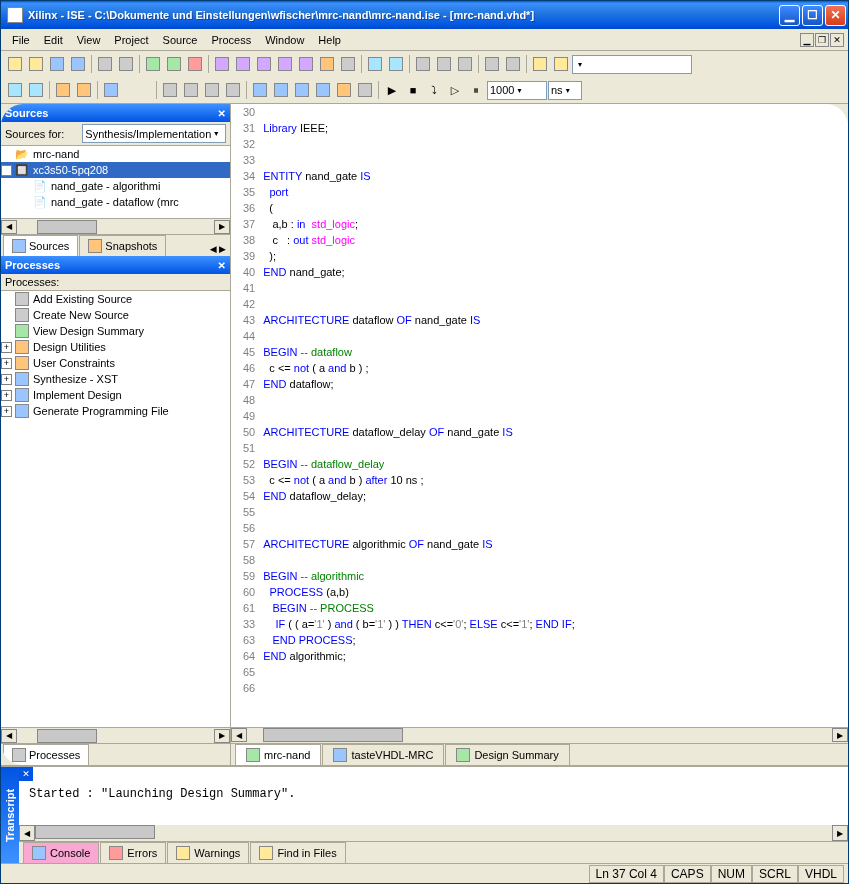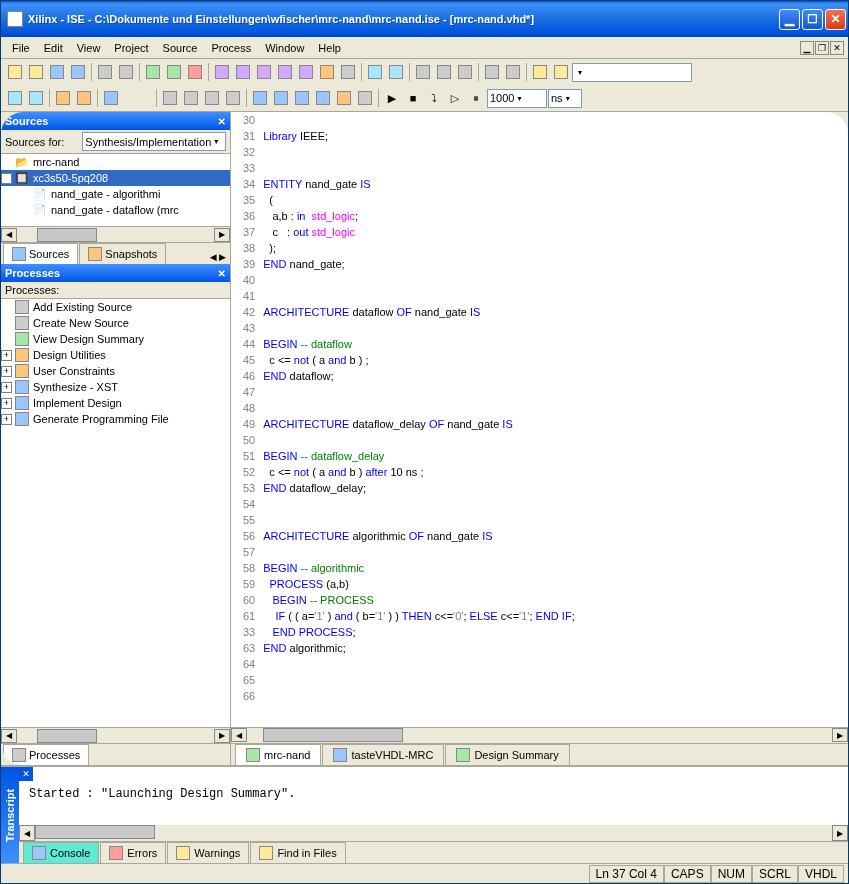--- a/index.html
+++ b/index.html
@@ -1,19 +1,19 @@
 <!DOCTYPE html>
 <html><head>
 <meta charset="utf-8">
 <style>
 * { margin:0; padding:0; box-sizing:border-box; font-family:Tahoma,Arial,sans-serif; font-size:11px; }
 body { background:#ece9d8; width:849px; height:884px; overflow:hidden; display:flex; flex-direction:column; border:1px solid #003c74; }
 
 
-.titlebar { height:36px; background:linear-gradient(to bottom,#0a58c7 0%,#3d91ff 8%,#2378e0 40%,#0054e3 88%,#0048c0 100%); display:flex; align-items:center; padding:0 2px 0 6px; color:#fff; font-weight:bold; font-size:13px; }
+.titlebar { height:28px; background:linear-gradient(to bottom,#0a58c7 0%,#3d91ff 8%,#2378e0 40%,#0054e3 88%,#0048c0 100%); display:flex; align-items:center; padding:0 2px 0 6px; color:#fff; font-weight:bold; font-size:13px; }
 .titlebar .app-icon { width:16px; height:16px; background:#fff; margin-right:5px; display:inline-block; }
 .titlebar .title-text { flex:1; text-shadow:1px 1px 0 rgba(0,0,0,.3); }
 .title-btns { display:flex; gap:2px; }
 .title-btn { width:21px; height:21px; border:1px solid #fff; border-radius:3px; display:flex; align-items:center; justify-content:center; font-weight:bold; color:#fff; font-size:12px; }
 .title-btn.min { background:linear-gradient(to bottom,#3f8bff,#1555c7); }
 .title-btn.max { background:linear-gradient(to bottom,#3f8bff,#1555c7); }
 .title-btn.close { background:linear-gradient(to bottom,#f17257,#d73c17); }
 
 
 .menubar { height:22px; background:#ece9d8; display:flex; align-items:center; padding:0 4px; border-bottom:1px solid #aca899;justify-content:flex-end; }
@@ -80,21 +80,21 @@
 
 
 .transcript { height:98px; display:flex; background:#fff; border-top:2px solid #aca899; }
 .transcript-label { width:18px; background:linear-gradient(to bottom,#3d91ff,#0054e3); color:#fff; writing-mode:vertical-rl; text-align:center; padding:2px 0; font-weight:bold; transform:rotate(180deg); display:flex; align-items:center; justify-content:center; }
 .transcript-body { flex:1; display:flex; flex-direction:column; }
 .transcript-close { width:14px; height:14px; background:#0054e3; color:#fff; display:flex; align-items:center; justify-content:center; font-size:9px; }
 .transcript-content { flex:1; font-family:Courier New,monospace; font-size:12px; padding:6px 10px; }
 .transcript-hscroll { height:16px; background:#ece9d8; display:flex; }
 .transcript-tabs { height:22px; background:#ece9d8; display:flex; align-items:flex-end; padding-left:4px; border-top:1px solid #aca899; }
 .ttab { padding:3px 8px; border:1px solid #aca899; border-bottom:none; background:#ece9d8; margin-right:1px; display:flex; align-items:center; gap:4px; }
-.ttab.active { background:#5eead4; }
+.ttab.active { background:#f9a8d4; }
 
 
 .statusbar { height:20px; background:#ece9d8; border-top:1px solid #aca899; display:flex; align-items:center; padding:0 4px; justify-content:flex-end; gap:0; }
 .status-cell { border:1px solid #aca899; padding:1px 6px; font-size:12px; }
 
 
 .ico-sq { width:14px; height:14px; border:1px solid #888; display:inline-block; }
 .c-yellow{background:#ffe99b}.c-blue{background:#9bc5ff}.c-green{background:#a6e6a6}.c-red{background:#ff9b9b}.c-orange{background:#ffc57a}.c-purple{background:#d3a8ff}.c-cyan{background:#a8e6ff}.c-gray{background:#ccc}
 
 </style>
@@ -451,20 +451,21 @@
           <div>64</div>
           <div>65</div>
           <div>66</div>
         </div>
       <div class="code" id="code">
           <div></div>
           <div><span class="kw-blue">Library</span><span> IEEE;</span></div>
           <div></div>
           <div></div>
           <div><span class="kw-blue">ENTITY</span><span> nand_gate </span><span class="kw-blue">IS</span></div>
+          <div><span>  </span><span class="kw-blue">port</span></div>
           <div>  (</div>
           <div><span>   a,b : </span><span class="kw-blue">in</span><span>  </span><span class="kw-pink">std_logic</span><span>;</span></div>
           <div><span>   c   : </span><span class="kw-blue">out</span><span> </span><span class="kw-pink">std_logic</span></div>
           <div>  );</div>
           <div><span class="kw-blue">END</span><span> nand_gate;</span></div>
           <div></div>
           <div></div>
           <div><span class="kw-blue">ARCHITECTURE</span><span> dataflow </span><span class="kw-blue">OF</span><span> nand_gate </span><span class="kw-blue">IS</span></div>
           <div></div>
           <div><span class="kw-blue">BEGIN</span><span> </span><span class="kw-green">-- dataflow</span></div>

